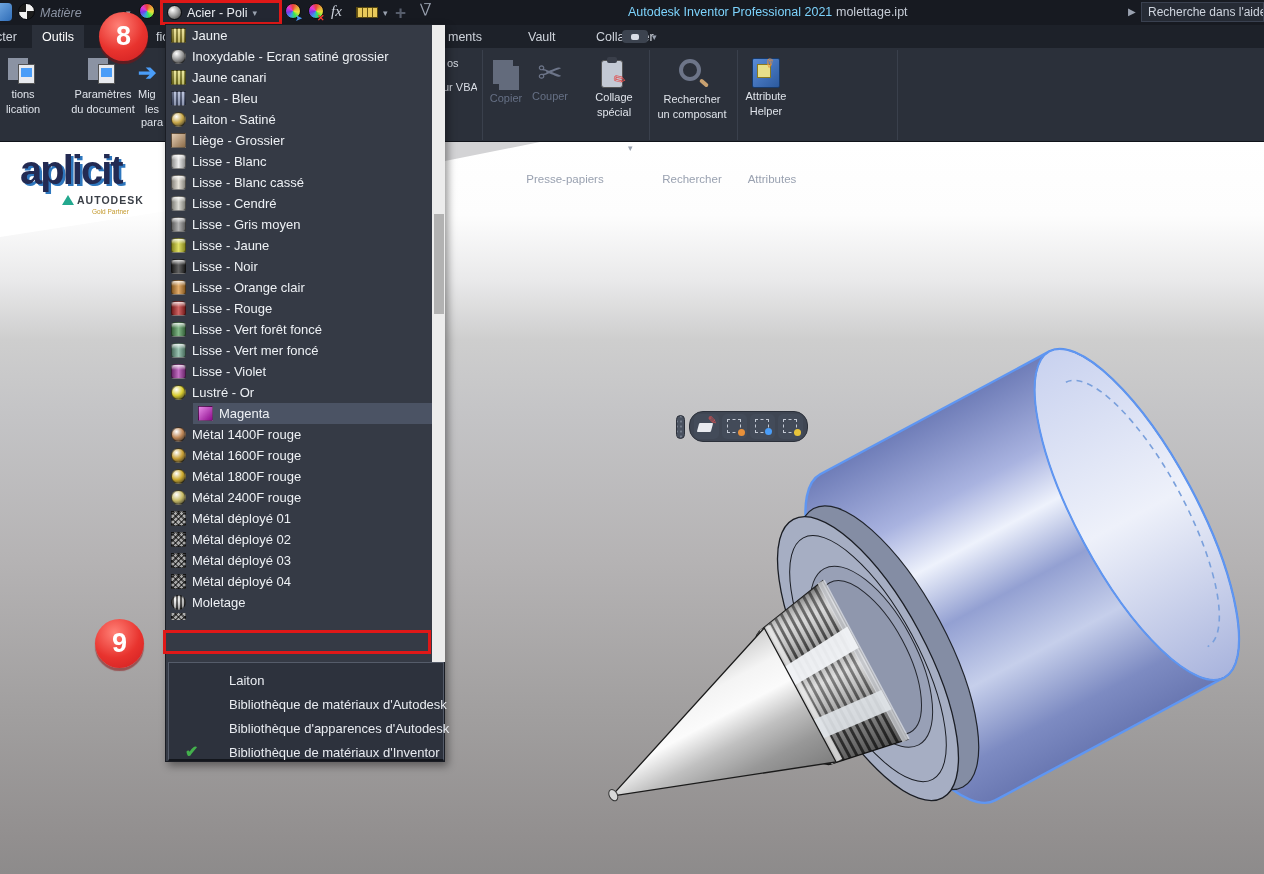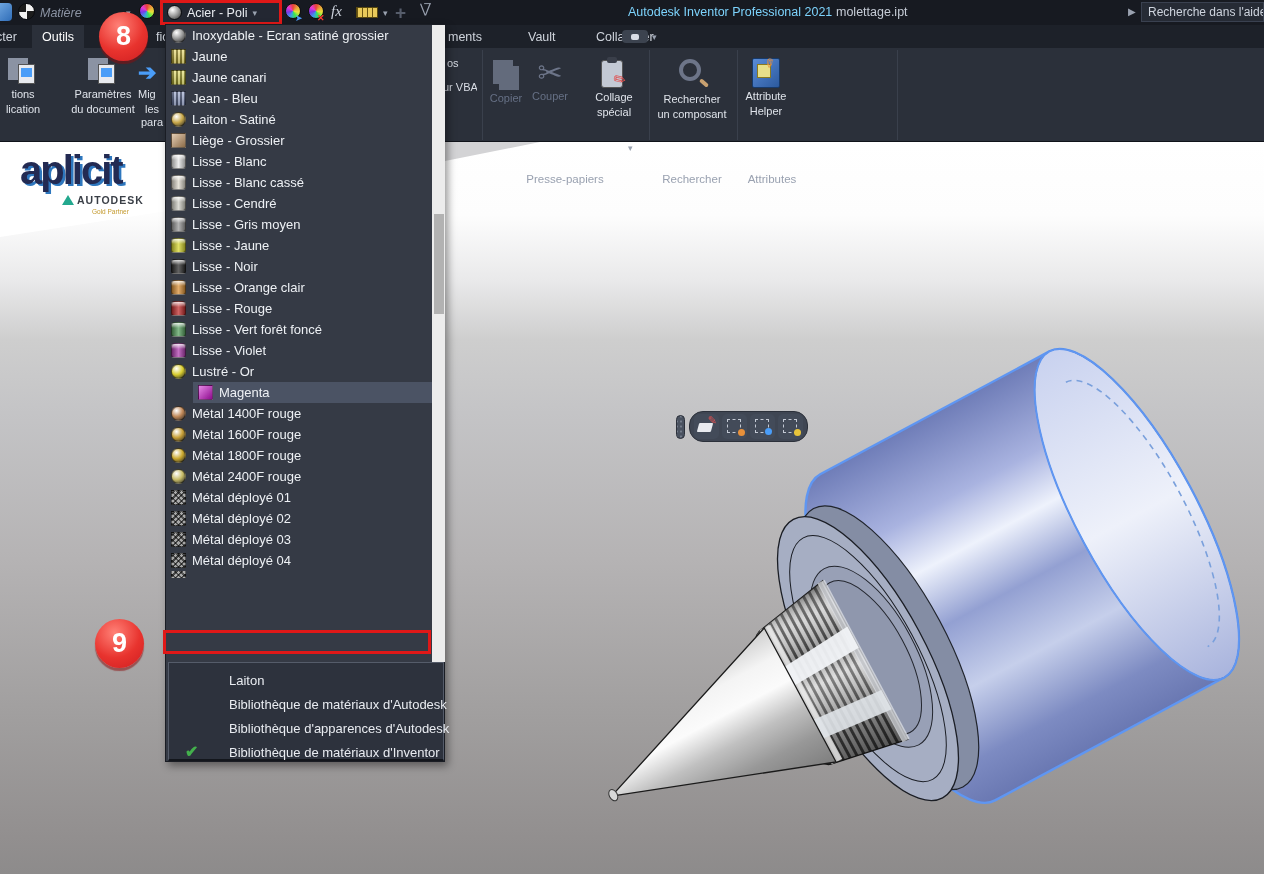--- a/index.html
+++ b/index.html
@@ -357,28 +357,28 @@
     <div class="grouprow">
       <span class="grp" style="left:490px;width:150px;">Presse-papiers</span>
       <span class="grp" style="left:652px;width:80px;">Rechercher</span>
       <span class="grp" style="left:737px;width:70px;">Attributes</span>
     </div>
   </div>
 
   <div class="dropdown">
     <div class="list" id="material-list">
         <div class="mat-row">
+          <span class="mat-ic" style="background-color: rgb(224, 204, 62); background-image: repeating-linear-gradient(90deg, rgba(0, 0, 0, 0.35) 0px, rgba(0, 0, 0, 0.35) 2px, rgba(255, 255, 255, 0.3) 2px, rgba(255, 255, 255, 0.3) 4px), linear-gradient(rgba(255, 255, 255, 0.3), rgba(0, 0, 0, 0.25));"></span>
+          <span>Jaune</span>
+        </div>
+        <div class="mat-row">
           <span class="mat-ic" style="background-color: rgb(154, 154, 154); border-radius: 50%; background-image: radial-gradient(circle at 35% 28%, rgb(255, 255, 255) 0%, rgb(154, 154, 154) 48%, rgb(30, 30, 30) 100%);"></span>
           <span>Inoxydable - Ecran satiné grossier</span>
         </div>
         <div class="mat-row">
-          <span class="mat-ic" style="background-color: rgb(224, 204, 62); background-image: repeating-linear-gradient(90deg, rgba(0, 0, 0, 0.35) 0px, rgba(0, 0, 0, 0.35) 2px, rgba(255, 255, 255, 0.3) 2px, rgba(255, 255, 255, 0.3) 4px), linear-gradient(rgba(255, 255, 255, 0.3), rgba(0, 0, 0, 0.25));"></span>
-          <span>Jaune</span>
-        </div>
-        <div class="mat-row">
           <span class="mat-ic" style="background-color: rgb(216, 210, 58); background-image: repeating-linear-gradient(90deg, rgba(0, 0, 0, 0.35) 0px, rgba(0, 0, 0, 0.35) 2px, rgba(255, 255, 255, 0.3) 2px, rgba(255, 255, 255, 0.3) 4px), linear-gradient(rgba(255, 255, 255, 0.3), rgba(0, 0, 0, 0.25));"></span>
           <span>Jaune canari</span>
         </div>
         <div class="mat-row">
           <span class="mat-ic" style="background-color: rgb(119, 135, 184); background-image: repeating-linear-gradient(90deg, rgba(0, 0, 0, 0.35) 0px, rgba(0, 0, 0, 0.35) 2px, rgba(255, 255, 255, 0.3) 2px, rgba(255, 255, 255, 0.3) 4px), linear-gradient(rgba(255, 255, 255, 0.3), rgba(0, 0, 0, 0.25));"></span>
           <span>Jean - Bleu</span>
         </div>
         <div class="mat-row">
           <span class="mat-ic" style="background-color: rgb(200, 168, 75); border-radius: 50%; background-image: radial-gradient(circle at 35% 28%, rgb(255, 255, 255) 0%, rgb(200, 168, 75) 48%, rgb(30, 30, 30) 100%);"></span>
           <span>Laiton - Satiné</span>
@@ -415,20 +415,24 @@
           <span class="mat-ic" style="background-color: rgb(216, 144, 56); border-radius: 4px 4px 3px 3px; background-image: linear-gradient(rgba(255, 255, 255, 0.8), rgba(255, 255, 255, 0) 38%), linear-gradient(90deg, rgba(0, 0, 0, 0.38), rgba(255, 255, 255, 0.25) 50%, rgba(0, 0, 0, 0.38));"></span>
           <span>Lisse - Orange clair</span>
         </div>
         <div class="mat-row">
           <span class="mat-ic" style="background-color: rgb(192, 48, 48); border-radius: 4px 4px 3px 3px; background-image: linear-gradient(rgba(255, 255, 255, 0.8), rgba(255, 255, 255, 0) 38%), linear-gradient(90deg, rgba(0, 0, 0, 0.38), rgba(255, 255, 255, 0.25) 50%, rgba(0, 0, 0, 0.38));"></span>
           <span>Lisse - Rouge</span>
         </div>
         <div class="mat-row">
           <span class="mat-ic" style="background-color: rgb(88, 160, 96); border-radius: 4px 4px 3px 3px; background-image: linear-gradient(rgba(255, 255, 255, 0.8), rgba(255, 255, 255, 0) 38%), linear-gradient(90deg, rgba(0, 0, 0, 0.38), rgba(255, 255, 255, 0.25) 50%, rgba(0, 0, 0, 0.38));"></span>
           <span>Lisse - Vert forêt foncé</span>
+        </div>
+        <div class="mat-row">
+          <span class="mat-ic" style="background-color: rgb(120, 176, 152); border-radius: 4px 4px 3px 3px; background-image: linear-gradient(rgba(255, 255, 255, 0.8), rgba(255, 255, 255, 0) 38%), linear-gradient(90deg, rgba(0, 0, 0, 0.38), rgba(255, 255, 255, 0.25) 50%, rgba(0, 0, 0, 0.38));"></span>
+          <span>Lisse - Vert mer foncé</span>
         </div>
         <div class="mat-row">
           <span class="mat-ic" style="background-color: rgb(176, 64, 176); border-radius: 4px 4px 3px 3px; background-image: linear-gradient(rgba(255, 255, 255, 0.8), rgba(255, 255, 255, 0) 38%), linear-gradient(90deg, rgba(0, 0, 0, 0.38), rgba(255, 255, 255, 0.25) 50%, rgba(0, 0, 0, 0.38));"></span>
           <span>Lisse - Violet</span>
         </div>
         <div class="mat-row">
           <span class="mat-ic" style="background-color: rgb(216, 204, 48); border-radius: 50%; background-image: radial-gradient(circle at 35% 28%, rgb(255, 255, 255) 0%, rgb(216, 204, 48) 48%, rgb(30, 30, 30) 100%);"></span>
           <span>Lustré - Or</span>
         </div>
         <div class="mat-row hl">
@@ -460,20 +464,24 @@
           <span>Métal déployé 02</span>
         </div>
         <div class="mat-row">
           <span class="mat-ic" style="background-color: rgb(136, 136, 136); background-image: repeating-linear-gradient(45deg, rgba(0, 0, 0, 0.5) 0px, rgba(0, 0, 0, 0.5) 1.5px, transparent 1.5px, transparent 4px), repeating-linear-gradient(-45deg, rgba(0, 0, 0, 0.5) 0px, rgba(0, 0, 0, 0.5) 1.5px, rgba(255, 255, 255, 0.25) 1.5px, rgba(255, 255, 255, 0.25) 4px);"></span>
           <span>Métal déployé 03</span>
         </div>
         <div class="mat-row">
           <span class="mat-ic" style="background-color: rgb(138, 138, 138); background-image: repeating-linear-gradient(45deg, rgba(0, 0, 0, 0.5) 0px, rgba(0, 0, 0, 0.5) 1.5px, transparent 1.5px, transparent 4px), repeating-linear-gradient(-45deg, rgba(0, 0, 0, 0.5) 0px, rgba(0, 0, 0, 0.5) 1.5px, rgba(255, 255, 255, 0.25) 1.5px, rgba(255, 255, 255, 0.25) 4px);"></span>
           <span>Métal déployé 04</span>
         </div>
+        <div class="mat-row">
+          <span class="mat-ic" style="background-color: rgb(154, 154, 154); border-radius: 50%; background-image: repeating-linear-gradient(90deg, rgba(0, 0, 0, 0.55) 0px, rgba(0, 0, 0, 0.55) 2px, rgba(255, 255, 255, 0.4) 2px, rgba(255, 255, 255, 0.4) 4px), radial-gradient(circle at 35% 28%, rgb(255, 255, 255) 0%, rgb(154, 154, 154) 48%, rgb(30, 30, 30) 100%);"></span>
+          <span>Moletage</span>
+        </div>
         <div class="mat-row partial">
           <span class="mat-ic" style="background-color: rgb(144, 144, 144); background-image: repeating-linear-gradient(45deg, rgba(0, 0, 0, 0.5) 0px, rgba(0, 0, 0, 0.5) 1.5px, transparent 1.5px, transparent 4px), repeating-linear-gradient(-45deg, rgba(0, 0, 0, 0.5) 0px, rgba(0, 0, 0, 0.5) 1.5px, rgba(255, 255, 255, 0.25) 1.5px, rgba(255, 255, 255, 0.25) 4px);"></span>
           <span></span>
         </div>
       </div>
     <div class="scroll">
       <div class="thumb"></div>
     </div>
     <div class="foot" id="library-footer">
         <div class="foot-row">

